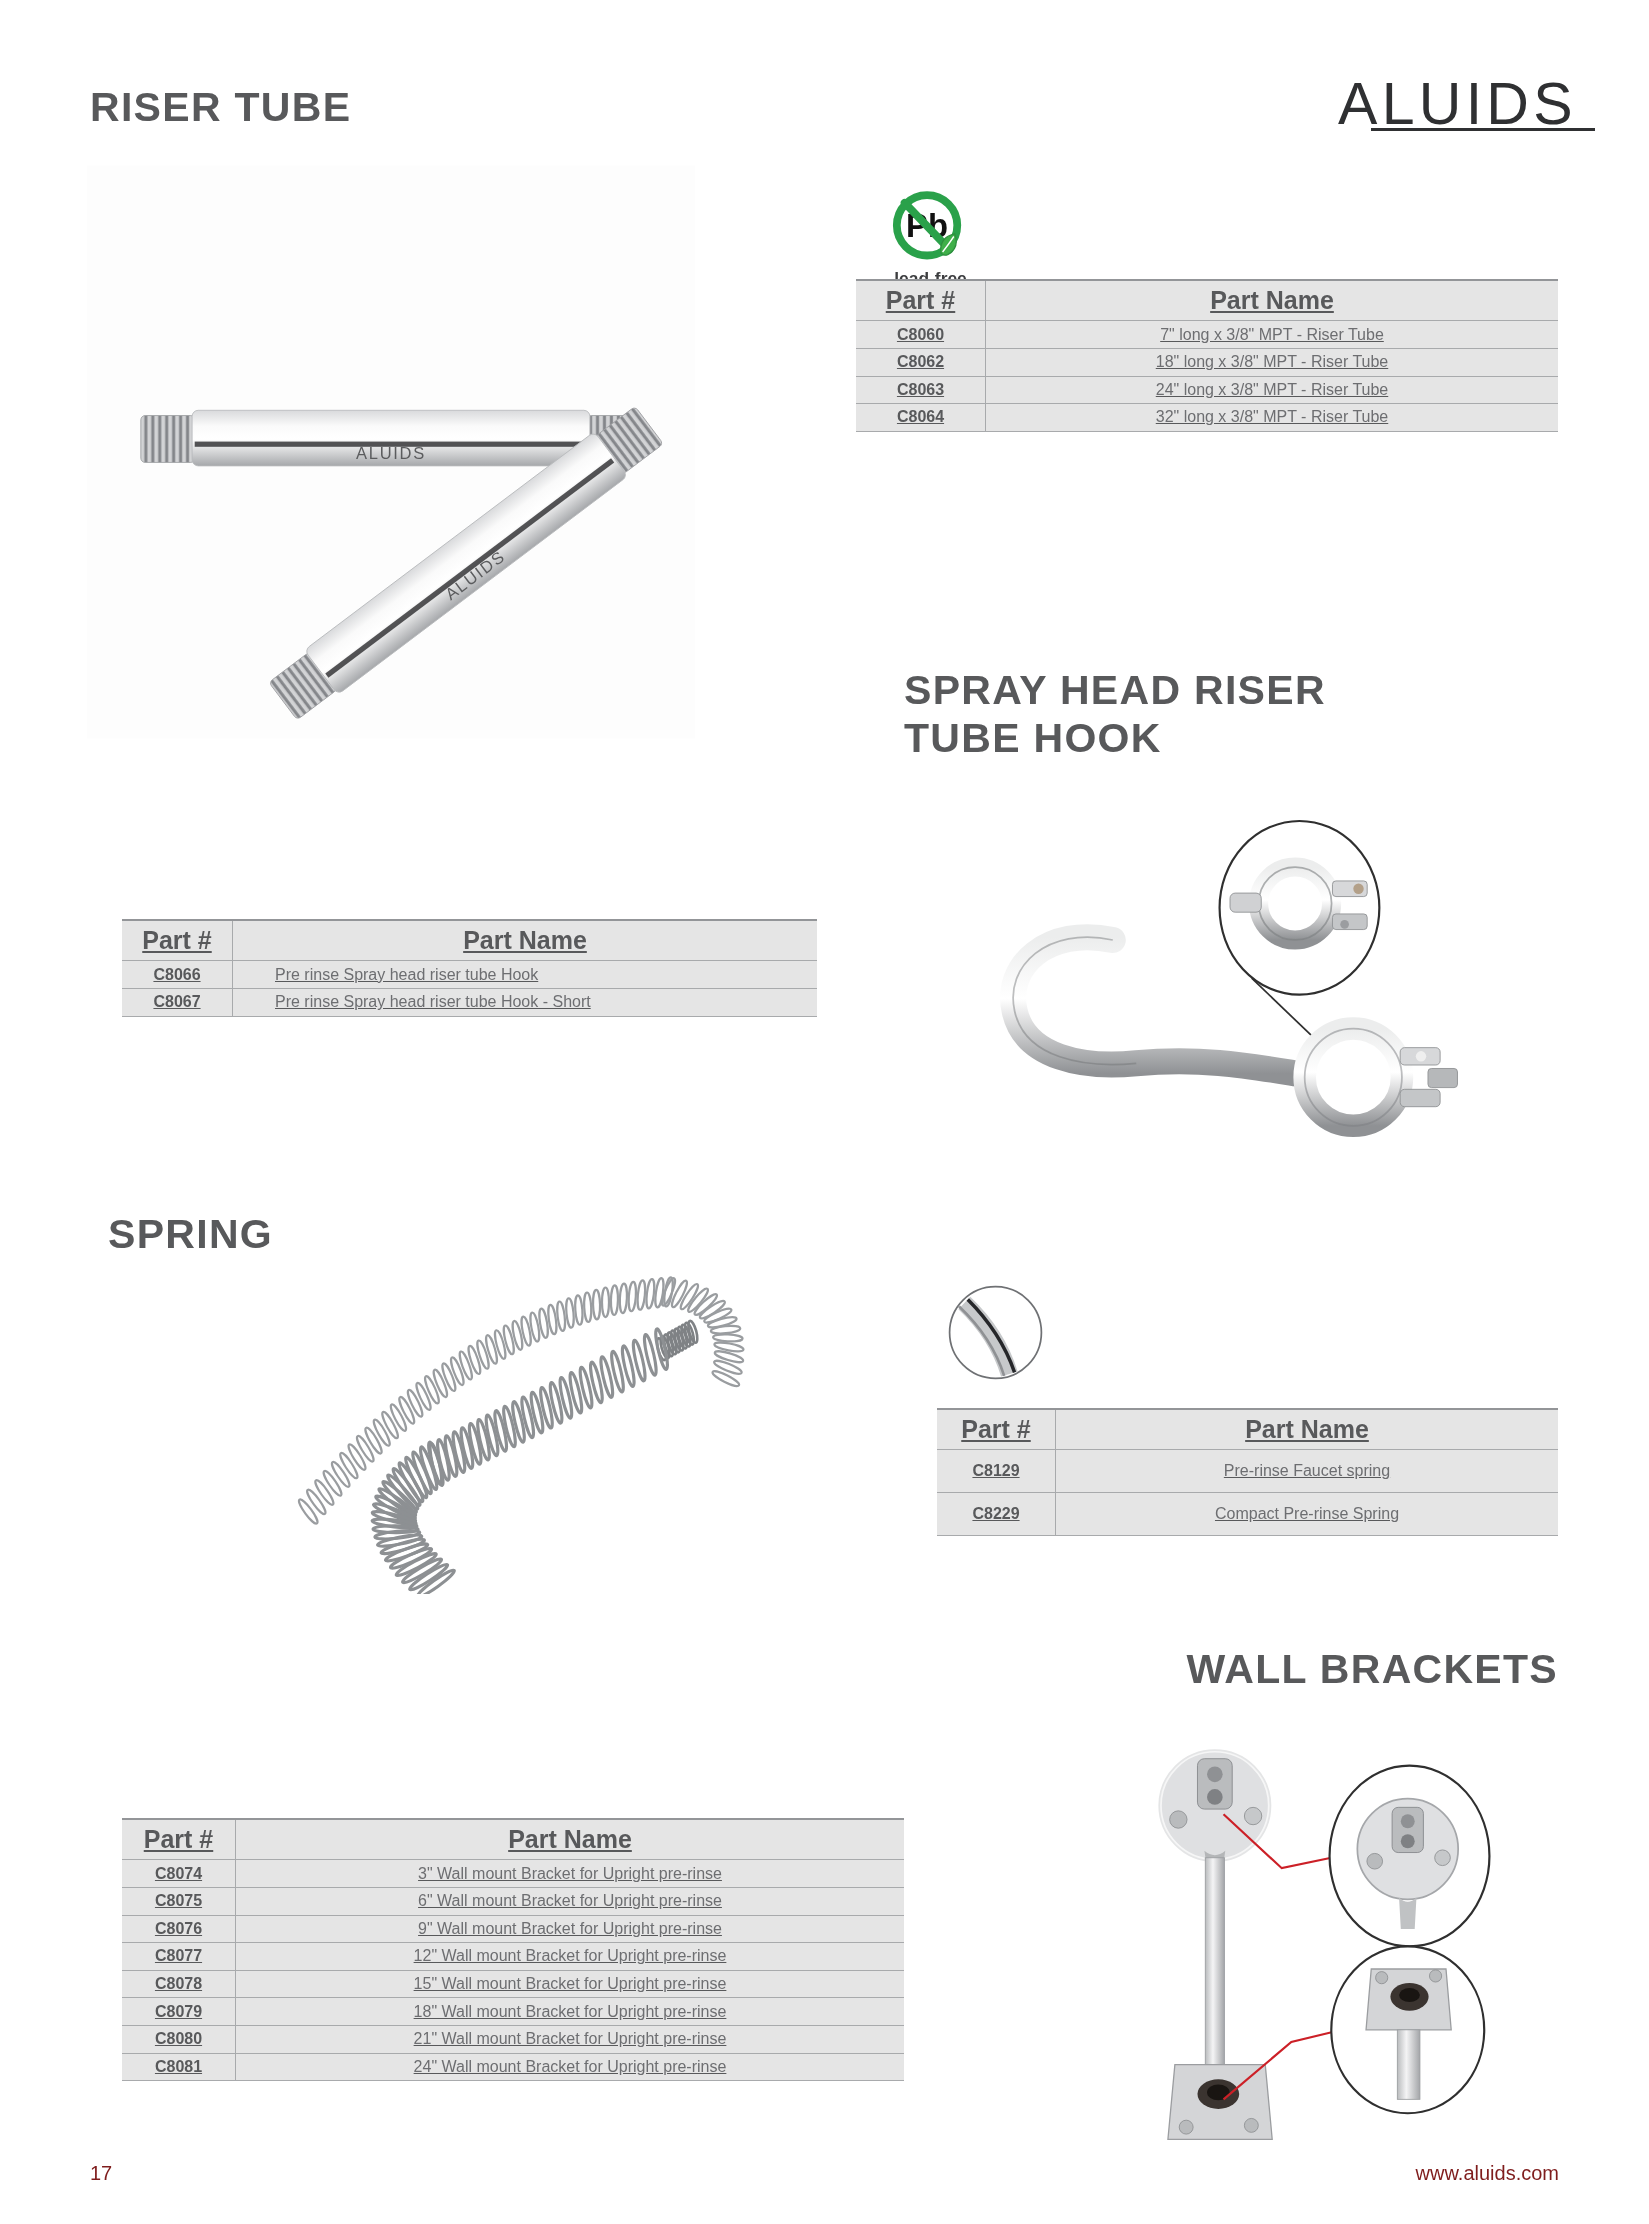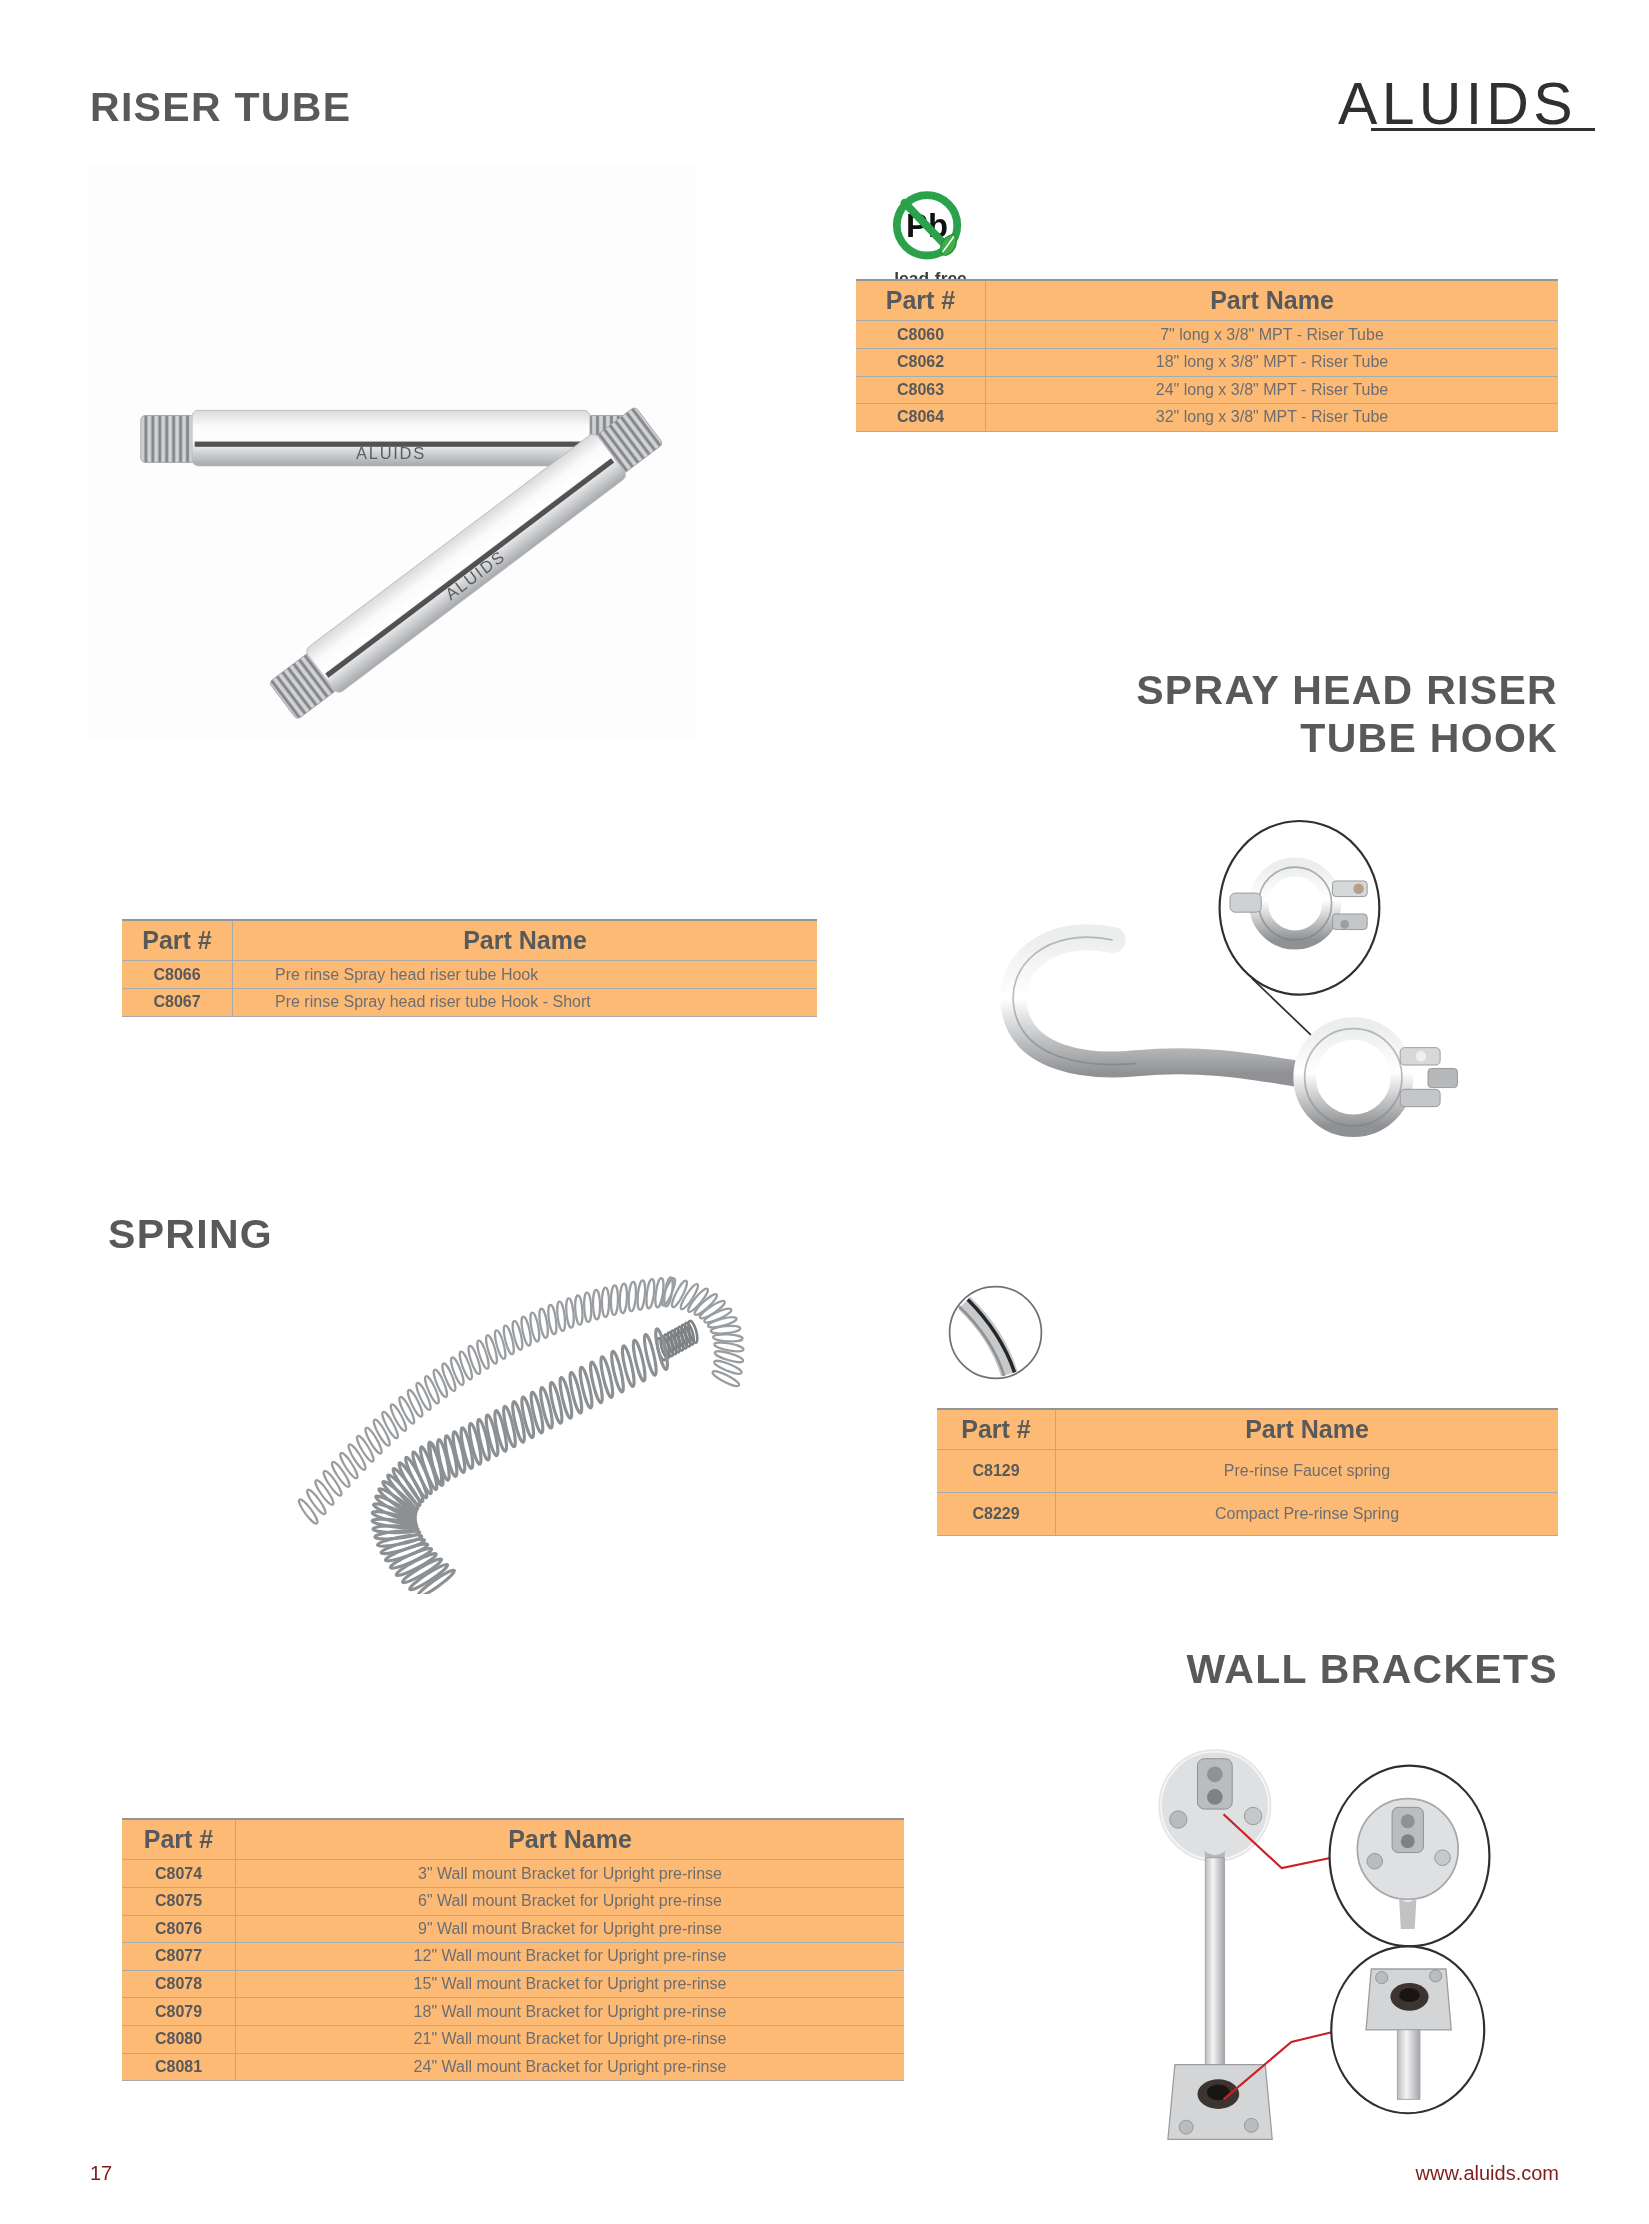--- a/index.html
+++ b/index.html
@@ -5,23 +5,23 @@
   html,body{margin:0;padding:0;background:#ffffff;}
   #page{
     position:relative;width:1649px;height:2225px;background:#ffffff;overflow:hidden;
     font-family:"Liberation Sans",sans-serif;color:#58595b;
   }
   .abs{position:absolute;}
   .section-title{
     font-weight:bold;font-size:41px;letter-spacing:1.3px;color:#58595b;line-height:1.18;
     white-space:nowrap;
   }
-  .right-title{text-align:right;white-space:normal;}
+  .right-title{text-align:left;white-space:normal;}
   
-  .parts-table{border-collapse:collapse;table-layout:fixed;width:100%;background:#fdba74;}
+  .parts-table{border-collapse:collapse;table-layout:fixed;width:100%;background:#e5e5e5;text-decoration:underline;}
   .parts-table{border-top:2.6px solid #939598;border-bottom:1.7px solid #a8aaac;}
   .parts-table tr{border-bottom:1.7px solid #a8aaac;}
   .parts-table th{
     font-weight:bold;color:#58595b;font-size:25px;text-align:center;padding:5.2px 3.5px;
   }
   .parts-table td{color:#6d6e71;font-size:16px;text-align:center;padding:4.3px 3.5px;}
   .parts-table td:first-child{font-weight:bold;color:#58595b;}
   .parts-table th:first-child,.parts-table td:first-child{border-right:1.7px solid #a8aaac;}
   .tall-rows td{padding:12px 3.5px;}
   .name-left td:last-child{text-align:left;padding-left:42px;}

